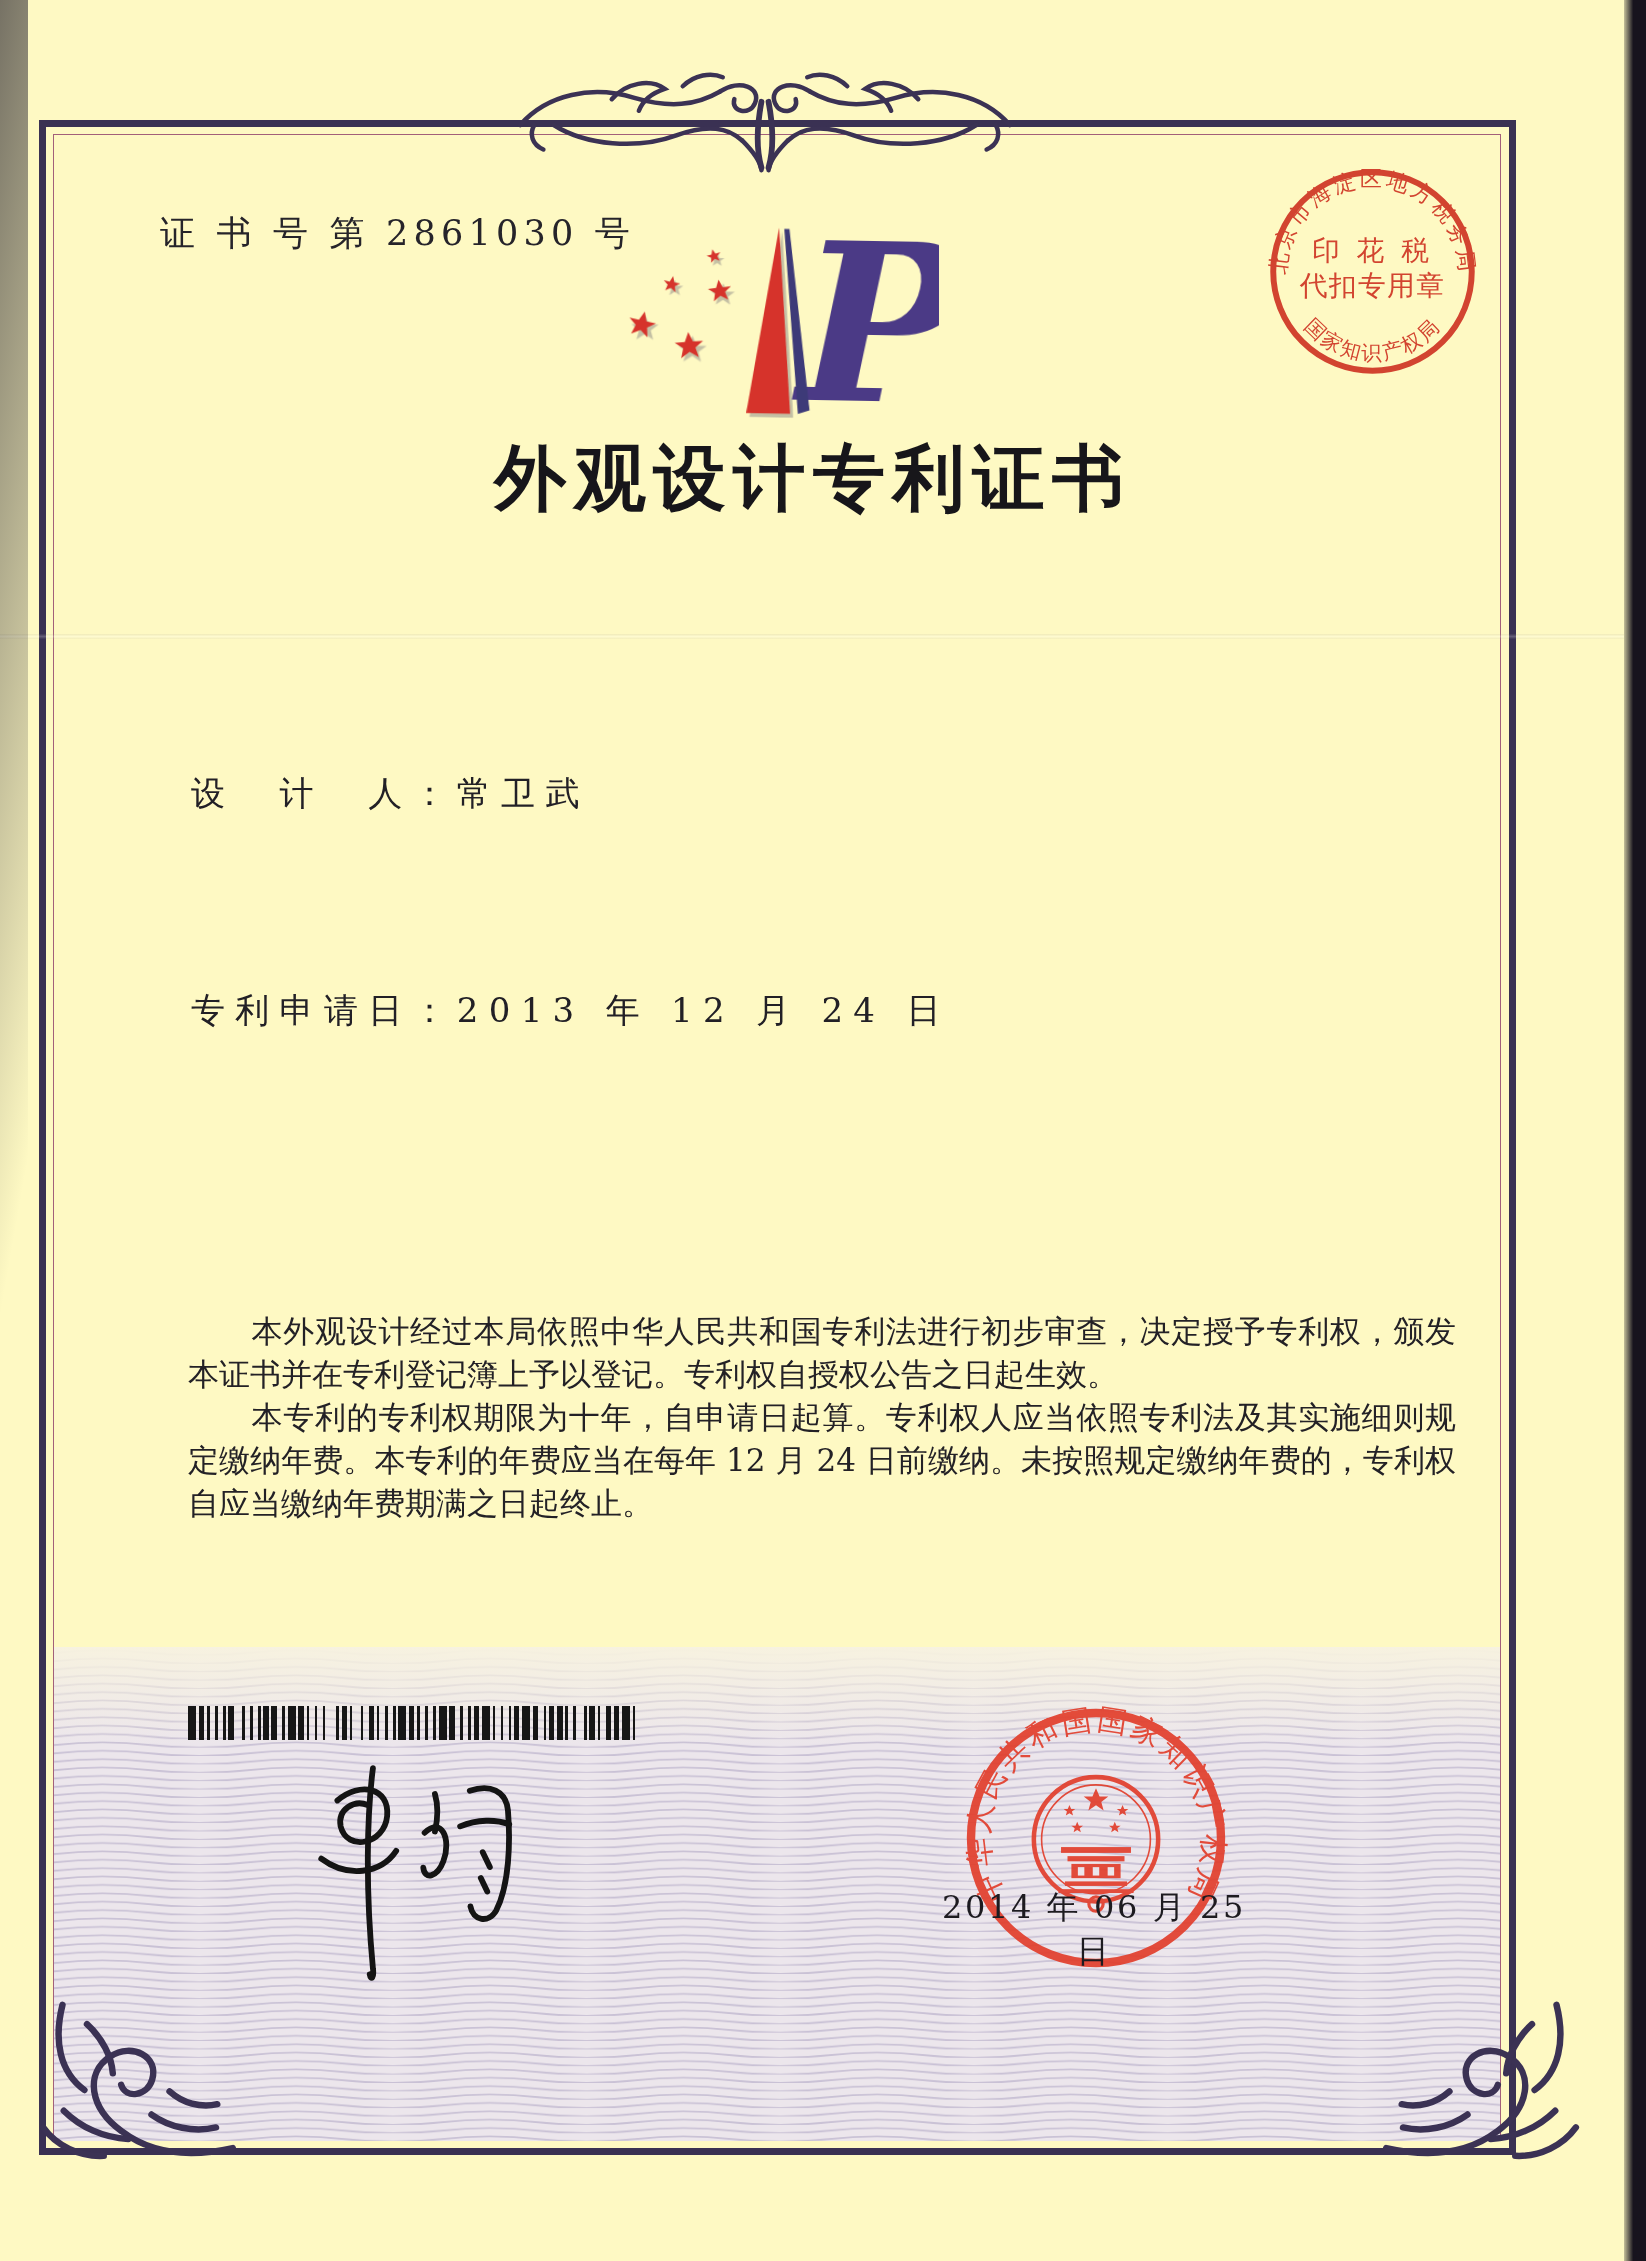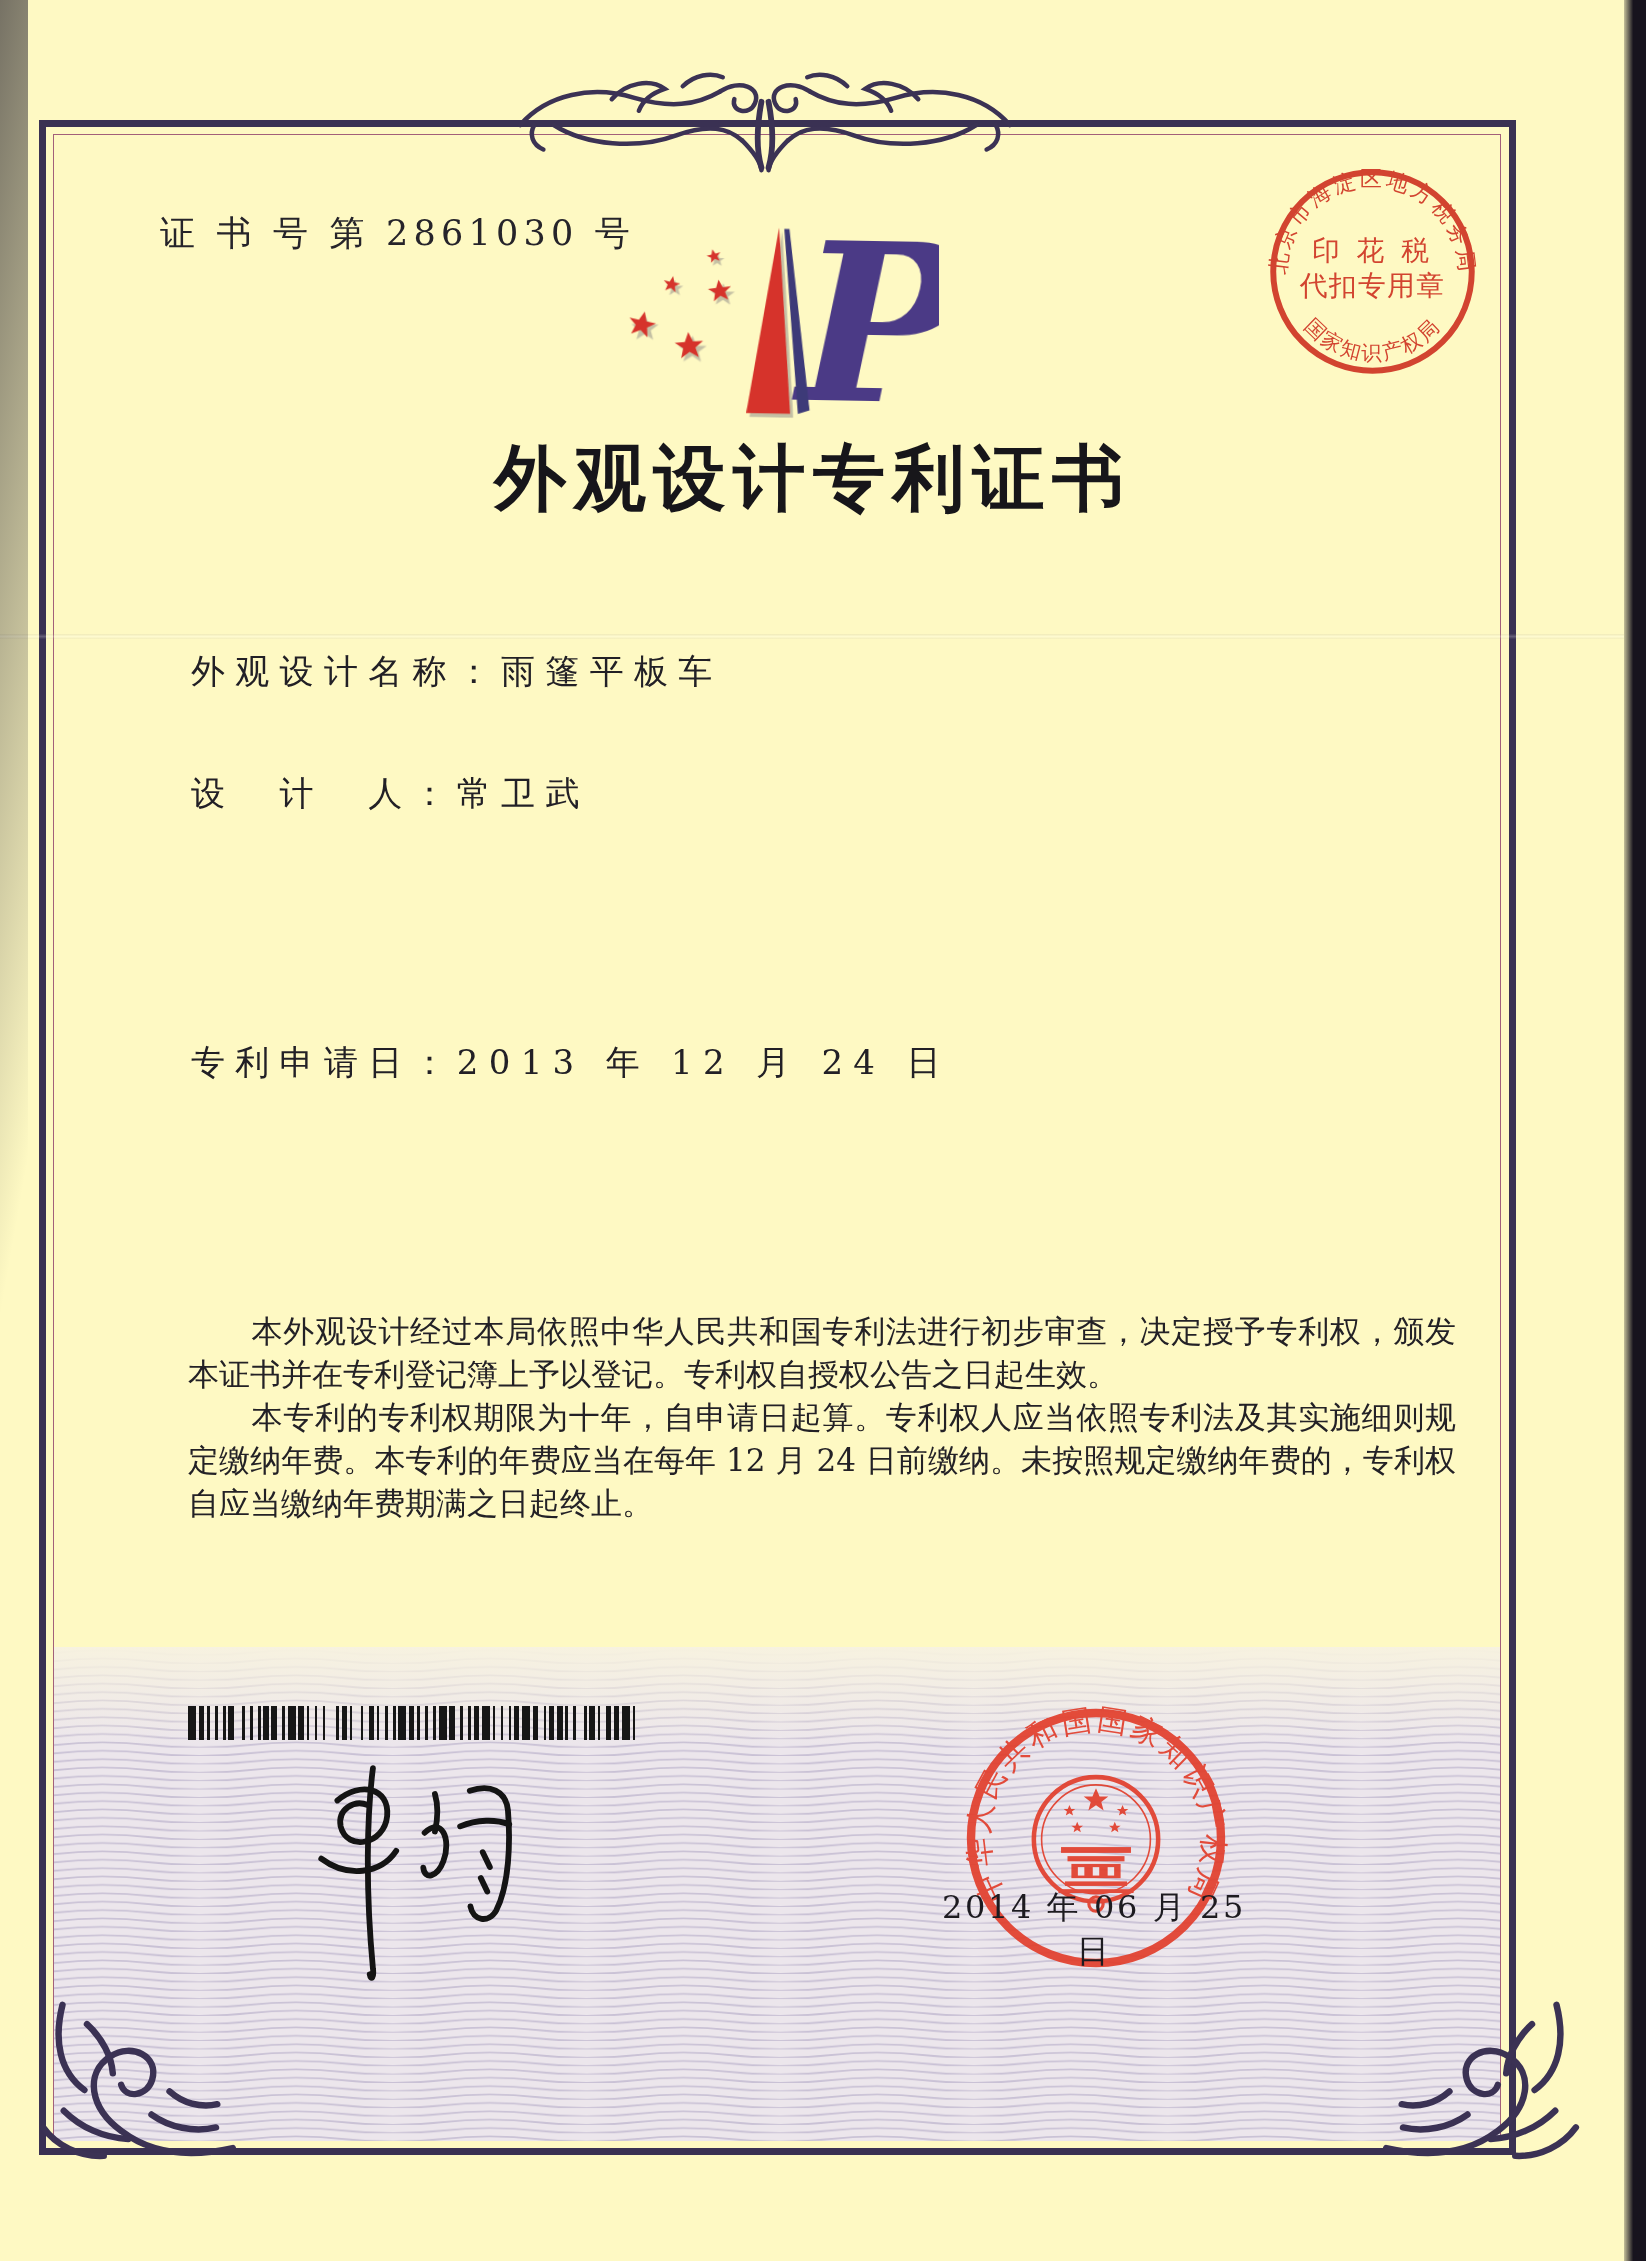--- a/index.html
+++ b/index.html
@@ -10,21 +10,21 @@
   
   .frame-outer{left:39px;top:120px;width:1477px;height:2035px;
                border:7px solid #3a3153;box-sizing:border-box;}
   .frame-inner{left:53px;top:134px;width:1448px;height:2007px;
                border:1.9px solid #a2607a;box-sizing:border-box;}
   
   .certno{left:160px;top:210px;font-size:35px;letter-spacing:5.2px;color:#26242a;}
   .title{left:426px;top:431px;width:774px;text-align:center;font-size:72px;
          font-weight:bold;letter-spacing:7.7px;color:#17161a;font-family:Liberation Serif, serif;}
   .field{left:191px;font-size:34px;letter-spacing:10.3px;color:#222026;white-space:nowrap;}
-  .f1{top:649px}.f2{top:771px}.f3{top:894px}.f4{top:1040px}.f5{top:1139px}.f6{top:1262px}
+  .f1{top:649px}.f2{top:771px}.f3{top:894px}.f4{top:988px}.f5{top:1139px}.f6{top:1262px}
   .bodytext{left:188px;top:1310px;width:1268px;font-size:31px;line-height:43px;
             color:#232126;text-align:justify;}
   .bodytext p{margin:0;text-indent:2.05em;}
   .dir-label{left:194px;top:1831px;font-size:36px;letter-spacing:6.5px;color:#222026;}
   .dir-name{left:194px;top:1939px;font-size:36px;letter-spacing:5.2px;color:#222026;}
   .seal-date{left:939px;top:1886px;width:310px;text-align:center;font-size:32px;
              letter-spacing:2.6px;color:#1d1b20;z-index:6;}
   .footer{left:578px;top:2060px;width:452px;text-align:center;font-size:28px;
           letter-spacing:6.5px;color:#3a3740;}
   
@@ -150,21 +150,20 @@
     </text>
     <text font-size="31" letter-spacing="3" fill="currentColor">
       <textPath href="#arcB" startOffset="50%" text-anchor="middle">国家知识产权局</textPath>
     </text>
     <text x="170" y="152" text-anchor="middle" font-size="42" letter-spacing="6" fill="currentColor">印 花 税</text>
     <text x="170" y="206" text-anchor="middle" font-size="42" letter-spacing="2" fill="currentColor">代扣专用章</text>
   </svg>
 
   <div class="abs title">外观设计专利证书</div>
 
-  <div class="abs field f1"><span>外观设计名称：</span><span>雨篷平板车</span></div>
   <div class="abs field f2"><span>设　计　人：</span><span>常卫武</span></div>
   <div class="abs field f4"><span>专利申请日：</span><span>2013 年 12 月 24 日</span></div>
 
   <div class="abs bodytext">
     <p>本外观设计经过本局依照中华人民共和国专利法进行初步审查，决定授予专利权，颁发本证书并在专利登记簿上予以登记。专利权自授权公告之日起生效。</p>
     <p>本专利的专利权期限为十年，自申请日起算。专利权人应当依照专利法及其实施细则规定缴纳年费。本专利的年费应当在每年 12 月 24 日前缴纳。未按照规定缴纳年费的，专利权自应当缴纳年费期满之日起终止。</p>
   </div>
 
   <div class="abs barcode"><span class="bar" style="width: 8.1px;"></span><span style="width: 2.7px;"></span><span class="bar" style="width: 5.4px;"></span><span style="width: 2.7px;"></span><span class="bar" style="width: 2.7px;"></span><span style="width: 5.4px;"></span><span class="bar" style="width: 2.7px;"></span><span style="width: 5.4px;"></span><span class="bar" style="width: 2.7px;"></span><span style="width: 2.7px;"></span><span class="bar" style="width: 5.4px;"></span><span style="width: 8.1px;"></span><span class="bar" style="width: 2.7px;"></span><span style="width: 5.4px;"></span><span class="bar" style="width: 2.7px;"></span><span style="width: 5.4px;"></span><span class="bar" style="width: 2.7px;"></span><span style="width: 2.7px;"></span><span class="bar" style="width: 5.4px;"></span><span style="width: 2.7px;"></span><span class="bar" style="width: 5.4px;"></span><span style="width: 5.4px;"></span><span class="bar" style="width: 2.7px;"></span><span style="width: 2.7px;"></span><span class="bar" style="width: 8.1px;"></span><span style="width: 2.7px;"></span><span class="bar" style="width: 5.4px;"></span><span style="width: 2.7px;"></span><span class="bar" style="width: 2.7px;"></span><span style="width: 5.4px;"></span><span class="bar" style="width: 2.7px;"></span><span style="width: 5.4px;"></span><span class="bar" style="width: 2.7px;"></span><span style="width: 11px;"></span><span class="bar" style="width: 2.7px;"></span><span style="width: 2.7px;"></span><span class="bar" style="width: 5.4px;"></span><span style="width: 2.7px;"></span><span class="bar" style="width: 2.7px;"></span><span style="width: 8.1px;"></span><span class="bar" style="width: 2.7px;"></span><span style="width: 5.4px;"></span><span class="bar" style="width: 5.4px;"></span><span style="width: 2.7px;"></span><span class="bar" style="width: 2.7px;"></span><span style="width: 5.4px;"></span><span class="bar" style="width: 2.7px;"></span><span style="width: 5.4px;"></span><span class="bar" style="width: 2.7px;"></span><span style="width: 2.7px;"></span><span class="bar" style="width: 8.1px;"></span><span style="width: 2.7px;"></span><span class="bar" style="width: 5.4px;"></span><span style="width: 2.7px;"></span><span class="bar" style="width: 2.7px;"></span><span style="width: 5.4px;"></span><span class="bar" style="width: 2.7px;"></span><span style="width: 5.4px;"></span><span class="bar" style="width: 2.7px;"></span><span style="width: 2.7px;"></span><span class="bar" style="width: 8.1px;"></span><span style="width: 2.7px;"></span><span class="bar" style="width: 5.4px;"></span><span style="width: 5.4px;"></span><span class="bar" style="width: 2.7px;"></span><span style="width: 5.4px;"></span><span class="bar" style="width: 2.7px;"></span><span style="width: 2.7px;"></span><span class="bar" style="width: 5.4px;"></span><span style="width: 2.7px;"></span><span class="bar" style="width: 8.1px;"></span><span style="width: 2.7px;"></span><span class="bar" style="width: 2.7px;"></span><span style="width: 5.4px;"></span><span class="bar" style="width: 2.7px;"></span><span style="width: 5.4px;"></span><span class="bar" style="width: 2.7px;"></span><span style="width: 2.7px;"></span><span class="bar" style="width: 5.4px;"></span><span style="width: 2.7px;"></span><span class="bar" style="width: 8.1px;"></span><span style="width: 2.7px;"></span><span class="bar" style="width: 5.4px;"></span><span style="width: 5.4px;"></span><span class="bar" style="width: 2.7px;"></span><span style="width: 2.7px;"></span><span class="bar" style="width: 5.4px;"></span><span style="width: 2.7px;"></span><span class="bar" style="width: 5.4px;"></span><span style="width: 2.7px;"></span><span class="bar" style="width: 2.7px;"></span><span style="width: 5.4px;"></span><span class="bar" style="width: 2.7px;"></span><span style="width: 8.1px;"></span><span class="bar" style="width: 2.7px;"></span><span style="width: 2.7px;"></span><span class="bar" style="width: 5.4px;"></span><span style="width: 2.7px;"></span><span class="bar" style="width: 2.7px;"></span><span style="width: 5.4px;"></span><span class="bar" style="width: 5.4px;"></span><span style="width: 2.7px;"></span><span class="bar" style="width: 5.4px;"></span><span style="width: 2.7px;"></span><span class="bar" style="width: 8.1px;"></span><span style="width: 2.7px;"></span><span class="bar" style="width: 2.7px;"></span></div>
 

